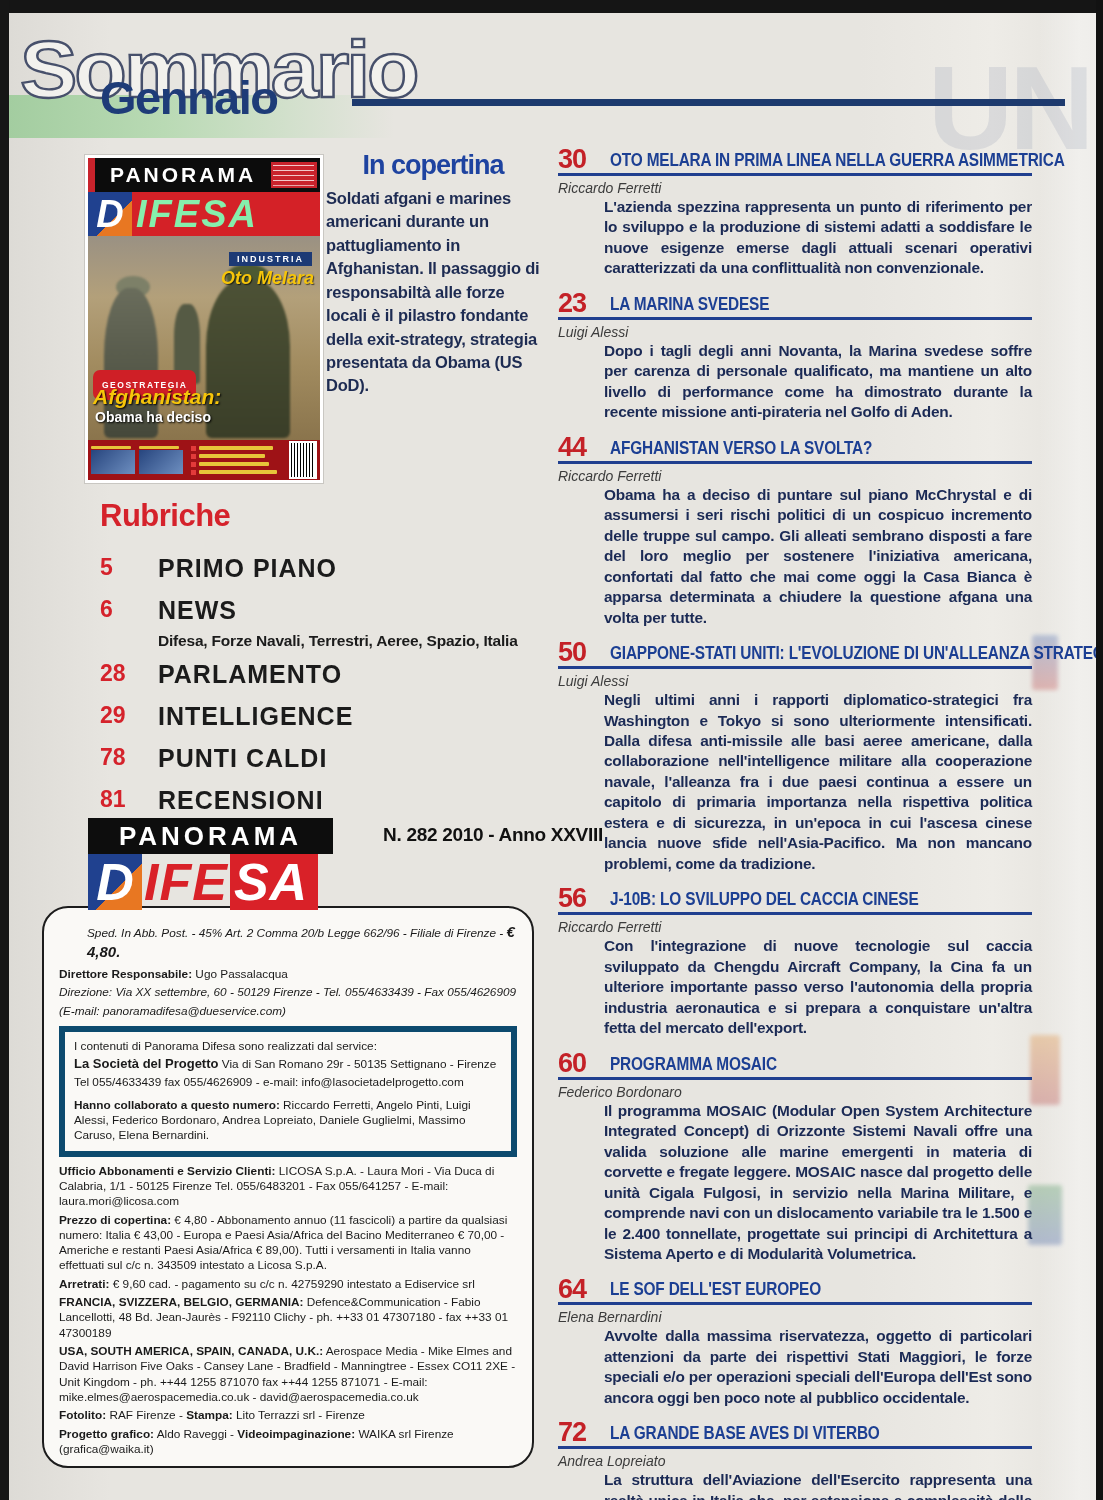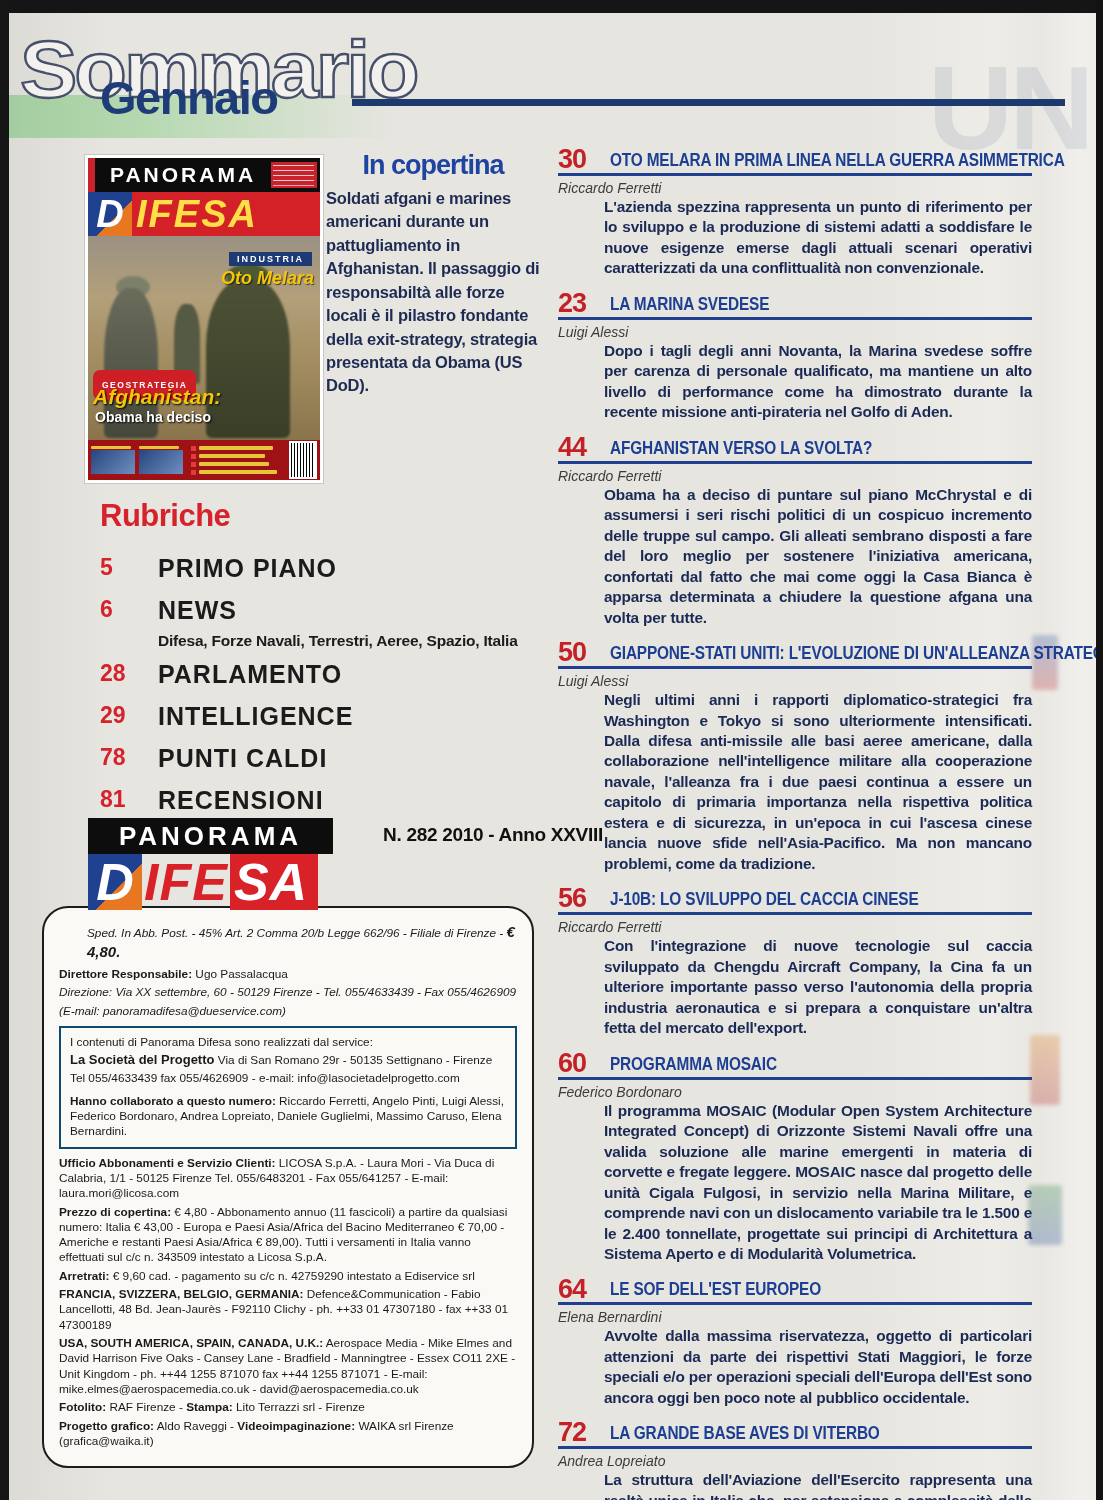--- a/index.html
+++ b/index.html
@@ -35,21 +35,21 @@
   .cover-inner{position:relative;width:100%;height:100%;display:flex;flex-direction:column;overflow:hidden;}
   .cov-top{height:34px;background:#0c0c0c;display:flex;align-items:center;position:relative;flex:0 0 auto;}
   .cov-corner{width:7px;height:100%;background:#c8232c;flex:0 0 auto;}
   .cov-panorama{flex:1;text-align:center;color:#fff;font-weight:bold;font-size:21px;letter-spacing:3px;}
   .cov-info{width:46px;height:26px;background:#c8232c;margin-right:3px;flex:0 0 auto;
     background-image:repeating-linear-gradient(180deg,rgba(255,255,255,.75) 0 1px,rgba(200,35,44,0) 1px 5px);
     background-size:90% 80%;background-repeat:no-repeat;background-position:center;}
   .cov-difesa{height:44px;background:#d42127;display:flex;align-items:center;position:relative;flex:0 0 auto;}
   .cov-d{width:44px;height:44px;background:linear-gradient(135deg,#20418f 60%,#e87722 60%);
     color:#fff;font-weight:bold;font-size:38px;text-align:center;line-height:44px;font-style:italic;}
-  .cov-dtxt{color:#fde047;font-weight:bold;font-size:38px;font-style:italic;letter-spacing:2px;padding-left:4px;}
+  .cov-dtxt{color:#86efac;font-weight:bold;font-size:38px;font-style:italic;letter-spacing:2px;padding-left:4px;}
   .cov-photo{position:relative;flex:1;background:linear-gradient(180deg,#9a9183 0%,#b3a07a 30%,#a28c60 62%,#8a744c 100%);overflow:hidden;}
   .fig{position:absolute;filter:blur(1px);}
   .fig1{left:16px;top:52px;width:54px;height:150px;background:linear-gradient(#6a6d5c,#45483a);border-radius:45% 45% 6px 6px;}
   .fig1h{left:28px;top:40px;width:34px;height:22px;background:#7d8068;border-radius:50%;}
   .fig2{left:118px;top:44px;width:84px;height:158px;background:linear-gradient(#4d5236,#3a3e28);border-radius:42% 42% 6px 6px;}
   .fig2h{left:138px;top:28px;width:44px;height:26px;background:#4d5a32;border-radius:50%;}
   .fig3{left:86px;top:68px;width:26px;height:80px;background:#555a44;border-radius:40% 40% 4px 4px;}
   .badge-industria{position:absolute;right:8px;top:16px;background:#1d3a75;color:#fff;
     font-size:9px;font-weight:bold;letter-spacing:2px;padding:2px 8px;border-radius:0;}
   .oto-melara{position:absolute;right:6px;top:32px;color:#f6c50a;font-size:18px;font-weight:bold;
@@ -96,21 +96,21 @@
 
   
   .mast{position:absolute;left:42px;top:906px;width:492px;height:562px;background:#faf9f6;
     border:2px solid #1c1c1c;border-radius:26px;padding:12px 15px 10px 15px;box-sizing:border-box;
     font-size:11.8px;color:#1a1a1a;line-height:1.3;overflow:hidden;z-index:2;}
   .mast .sped{font-style:italic;margin:2px 0 6px 28px;}
   .mast .sped b{font-size:15px;}
   .mh{margin:3px 0;}
   .mh b{font-weight:bold;}
   .it{font-style:italic;}
-  .svc-box{border:2px solid #0c4a6e;margin:7px 0;padding:5px 9px;}
+  .svc-box{border:6px solid #0c4a6e;margin:7px 0;padding:5px 9px;}
   .svc-box .mh{margin:2px 0;}
 
   
   .articles{position:absolute;left:558px;top:148px;width:474px;}
   .article{margin-bottom:13px;}
   .art-head{display:flex;align-items:flex-end;gap:12px;border-bottom:3px solid #203f8f;padding-bottom:2px;}
   .art-num{min-width:40px;color:#c42127;font-weight:bold;font-size:27px;line-height:.85;letter-spacing:-1px;}
   .art-title{color:#1c3f93;font-weight:bold;font-size:17.5px;letter-spacing:-.2px;white-space:nowrap;
     transform:scaleX(.88);transform-origin:left bottom;}
   .art-author{font-style:italic;color:#3c3c3c;font-size:14px;margin:4px 0 1px 0;}

